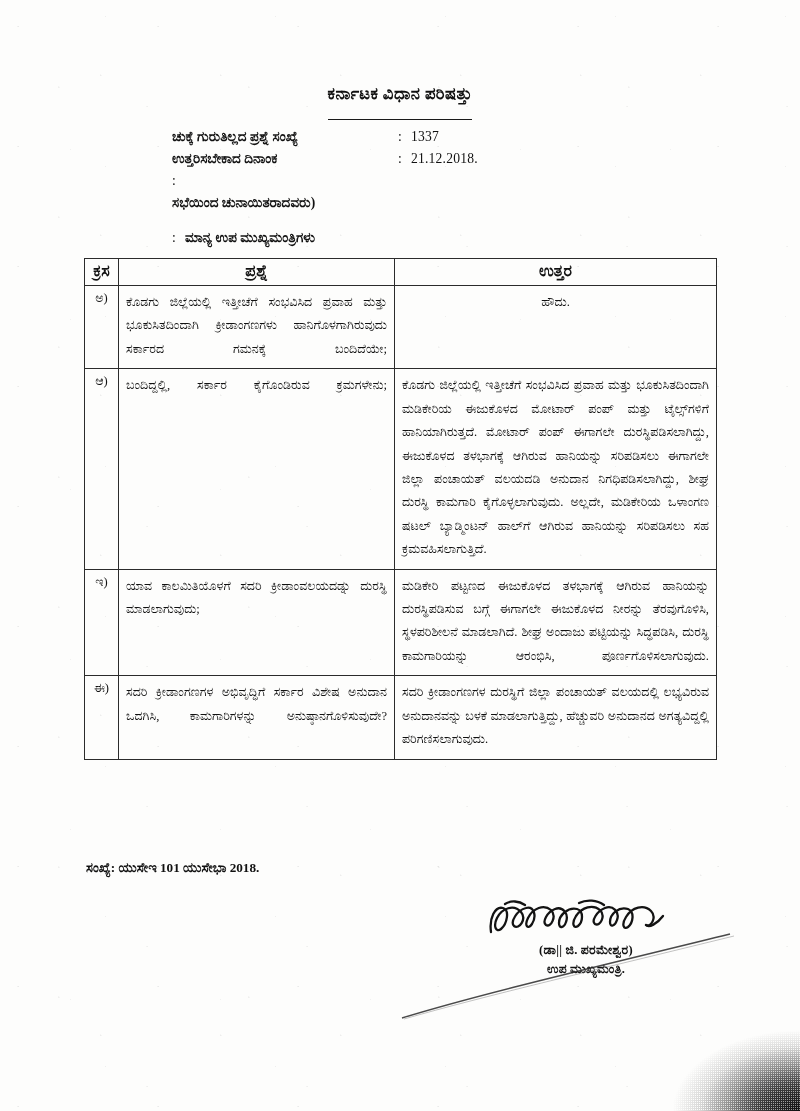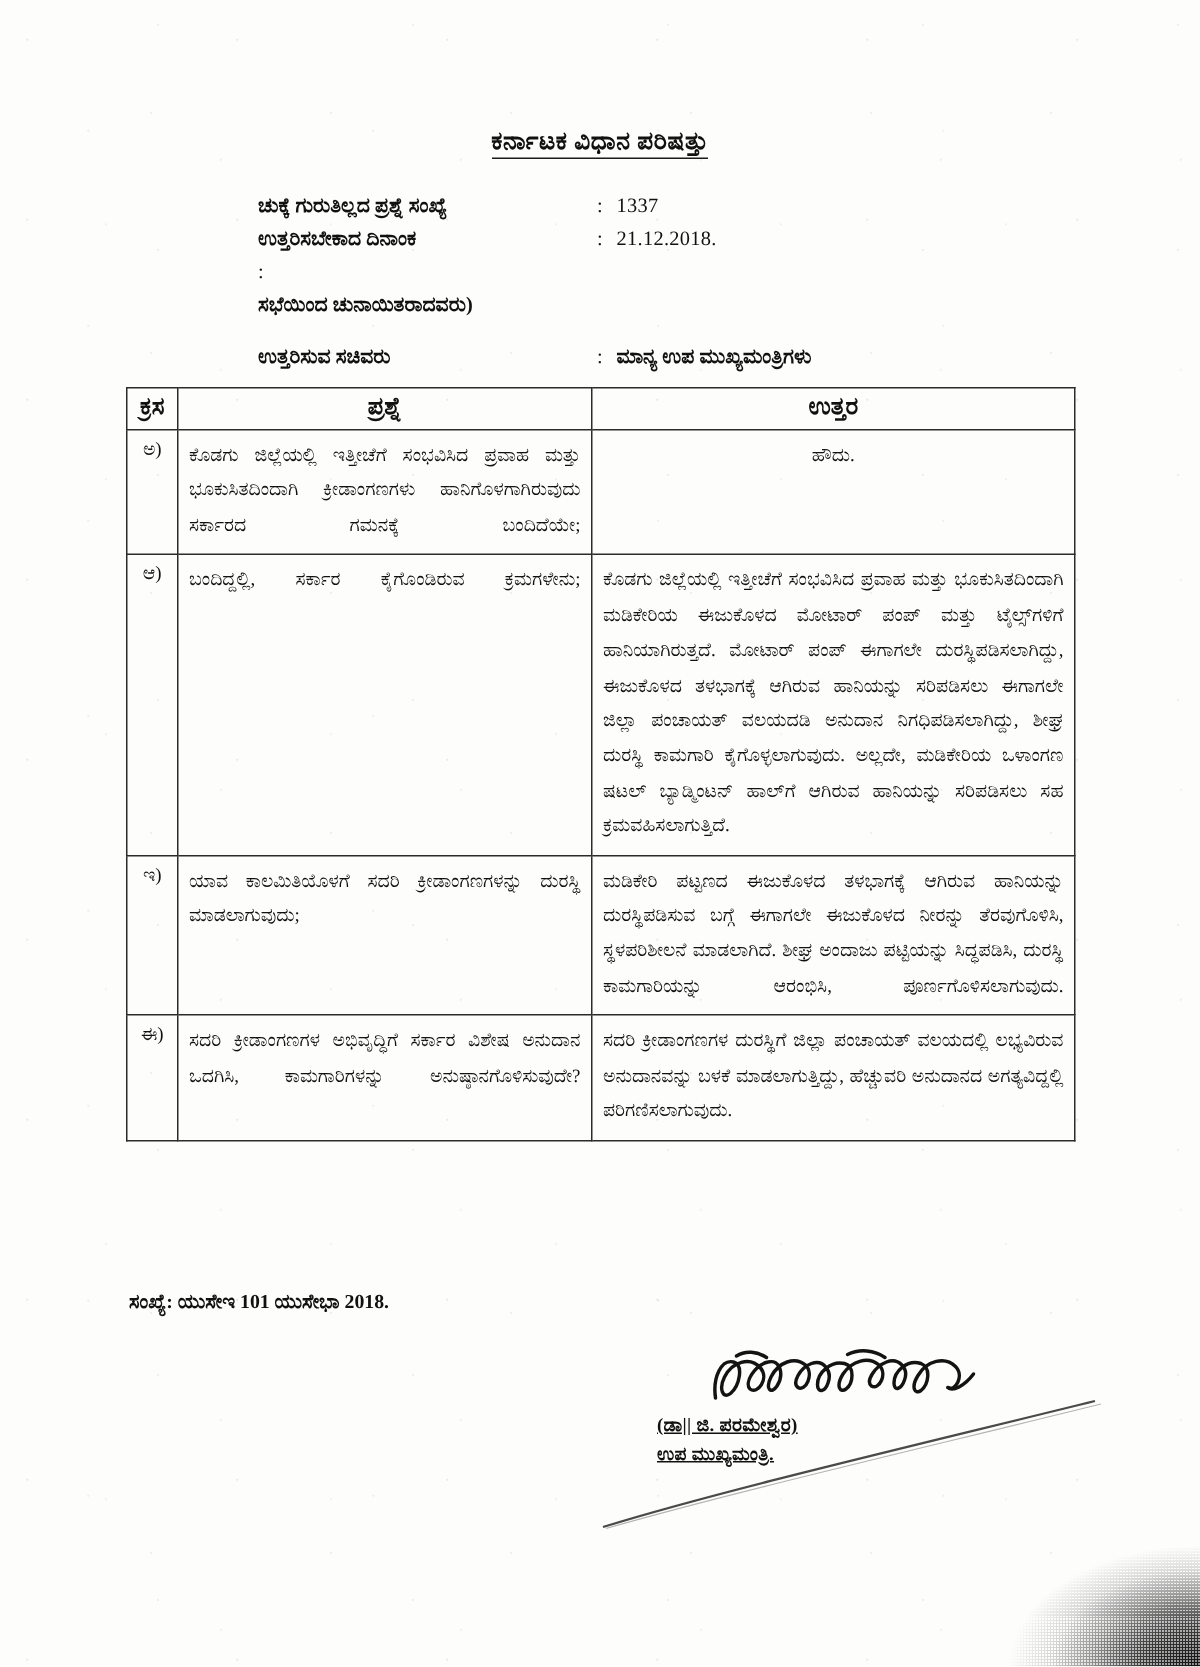--- a/index.html
+++ b/index.html
@@ -45,21 +45,21 @@
     top: 84px;
     left: 0;
     width: 100%;
     text-align: center;
     font-size: 16.5px;
     font-weight: 700;
     letter-spacing: .4px;
   }
   .doc-title span {
     border-bottom: 1.6px solid #1a1a1a;
-    padding-bottom: 2px;
+    padding-bottom: 16px;
   }
 
   
   .meta {
     position: absolute;
     top: 126px;
     left: 172px;
     width: 560px;
     font-size: 13.6px;
     line-height: 1.62;
@@ -137,23 +137,23 @@
     top: 860px;
     left: 86px;
     font-size: 13.2px;
     font-weight: 600;
   }
 
   
   .sig-block {
     position: absolute;
     top: 896px;
-    left: 438px;
+    left: 452px;
     width: 268px;
-    text-decoration: underline;
+    text-align: center;
   }
   .sig-mark {
     height: 46px;
     position: relative;
     overflow: visible;
   }
   .sig-mark svg { display: block; margin: 0 auto; }
   .sig-name {
     font-size: 12.6px;
     font-weight: 700;
@@ -228,21 +228,20 @@
       <div class="meta-colon">:</div>
       <div class="meta-value plain">21.12.2018.</div>
     </div>
 
     <div class="meta-row">
       <div class="meta-colon">:</div>
     </div>
     <div class="meta-cont">ಸಭೆಯಿಂದ ಚುನಾಯಿತರಾದವರು)</div>
 
     <div class="meta-row gap">
-      <div class="meta-label">ಉತ್ತರಿಸುವ ಸಚಿವರು</div>
       <div class="meta-colon">:</div>
       <div class="meta-value">ಮಾನ್ಯ ಉಪ ಮುಖ್ಯಮಂತ್ರಿಗಳು</div>
     </div>
 
   </div>
 
   <table class="qa-table">
     <colgroup>
       <col class="col-sn">
       <col class="col-q">
@@ -261,21 +260,21 @@
         <td class="just">ಕೊಡಗು ಜಿಲ್ಲೆಯಲ್ಲಿ ಇತ್ತೀಚೆಗೆ ಸಂಭವಿಸಿದ ಪ್ರವಾಹ ಮತ್ತು ಭೂಕುಸಿತದಿಂದಾಗಿ ಕ್ರೀಡಾಂಗಣಗಳು ಹಾನಿಗೊಳಗಾಗಿರುವುದು ಸರ್ಕಾರದ ಗಮನಕ್ಕೆ ಬಂದಿದೆಯೇ;</td>
         <td class="center-ans">ಹೌದು.</td>
       </tr>
       <tr>
         <td class="cell-sn">ಆ)</td>
         <td class="just">ಬಂದಿದ್ದಲ್ಲಿ, ಸರ್ಕಾರ ಕೈಗೊಂಡಿರುವ ಕ್ರಮಗಳೇನು;</td>
         <td class="just">ಕೊಡಗು ಜಿಲ್ಲೆಯಲ್ಲಿ ಇತ್ತೀಚೆಗೆ ಸಂಭವಿಸಿದ ಪ್ರವಾಹ ಮತ್ತು ಭೂಕುಸಿತದಿಂದಾಗಿ ಮಡಿಕೇರಿಯ ಈಜುಕೊಳದ ಮೋಟಾರ್ ಪಂಪ್ ಮತ್ತು ಟೈಲ್ಸ್‌ಗಳಿಗೆ ಹಾನಿಯಾಗಿರುತ್ತದೆ. ಮೋಟಾರ್ ಪಂಪ್ ಈಗಾಗಲೇ ದುರಸ್ಥಿಪಡಿಸಲಾಗಿದ್ದು, ಈಜುಕೊಳದ ತಳಭಾಗಕ್ಕೆ ಆಗಿರುವ ಹಾನಿಯನ್ನು ಸರಿಪಡಿಸಲು ಈಗಾಗಲೇ ಜಿಲ್ಲಾ ಪಂಚಾಯತ್ ವಲಯದಡಿ ಅನುದಾನ ನಿಗಧಿಪಡಿಸಲಾಗಿದ್ದು, ಶೀಘ್ರ ದುರಸ್ಥಿ ಕಾಮಗಾರಿ ಕೈಗೊಳ್ಳಲಾಗುವುದು. ಅಲ್ಲದೇ, ಮಡಿಕೇರಿಯ ಒಳಾಂಗಣ ಷಟಲ್ ಬ್ಯಾಡ್ಮಿಂಟನ್ ಹಾಲ್‌ಗೆ ಆಗಿರುವ ಹಾನಿಯನ್ನು ಸರಿಪಡಿಸಲು ಸಹ ಕ್ರಮವಹಿಸಲಾಗುತ್ತಿದೆ.</td>
       </tr>
       <tr>
         <td class="cell-sn">ಇ)</td>
-        <td class="just">ಯಾವ ಕಾಲಮಿತಿಯೊಳಗೆ ಸದರಿ ಕ್ರೀಡಾಂಗಣಗಳನ್ನು ದುರಸ್ಥಿ ಮಾಡಲಾಗುವುದು;</td>
+        <td class="just">ಯಾವ ಕಾಲಮಿತಿಯೊಳಗೆ ಸದರಿ ಕ್ರೀಡಾಂವಲಯದಡ್ನು ದುರಸ್ಥಿ ಮಾಡಲಾಗುವುದು;</td>
         <td class="just">ಮಡಿಕೇರಿ ಪಟ್ಟಣದ ಈಜುಕೊಳದ ತಳಭಾಗಕ್ಕೆ ಆಗಿರುವ ಹಾನಿಯನ್ನು ದುರಸ್ಥಿಪಡಿಸುವ ಬಗ್ಗೆ ಈಗಾಗಲೇ ಈಜುಕೊಳದ ನೀರನ್ನು ತೆರವುಗೊಳಿಸಿ, ಸ್ಥಳಪರಿಶೀಲನೆ ಮಾಡಲಾಗಿದೆ. ಶೀಘ್ರ ಅಂದಾಜು ಪಟ್ಟಿಯನ್ನು ಸಿದ್ಧಪಡಿಸಿ, ದುರಸ್ಥಿ ಕಾಮಗಾರಿಯನ್ನು ಆರಂಭಿಸಿ, ಪೂರ್ಣಗೊಳಿಸಲಾಗುವುದು.</td>
       </tr>
       <tr>
         <td class="cell-sn">ಈ)</td>
         <td class="just">ಸದರಿ ಕ್ರೀಡಾಂಗಣಗಳ ಅಭಿವೃದ್ಧಿಗೆ ಸರ್ಕಾರ ವಿಶೇಷ ಅನುದಾನ ಒದಗಿಸಿ, ಕಾಮಗಾರಿಗಳನ್ನು ಅನುಷ್ಠಾನಗೊಳಿಸುವುದೇ?</td>
         <td class="just">ಸದರಿ ಕ್ರೀಡಾಂಗಣಗಳ ದುರಸ್ಥಿಗೆ ಜಿಲ್ಲಾ ಪಂಚಾಯತ್ ವಲಯದಲ್ಲಿ ಲಭ್ಯವಿರುವ ಅನುದಾನವನ್ನು ಬಳಕೆ ಮಾಡಲಾಗುತ್ತಿದ್ದು, ಹೆಚ್ಚುವರಿ ಅನುದಾನದ ಅಗತ್ಯವಿದ್ದಲ್ಲಿ ಪರಿಗಣಿಸಲಾಗುವುದು.</td>
       </tr>
     </tbody>
   </table>
 

